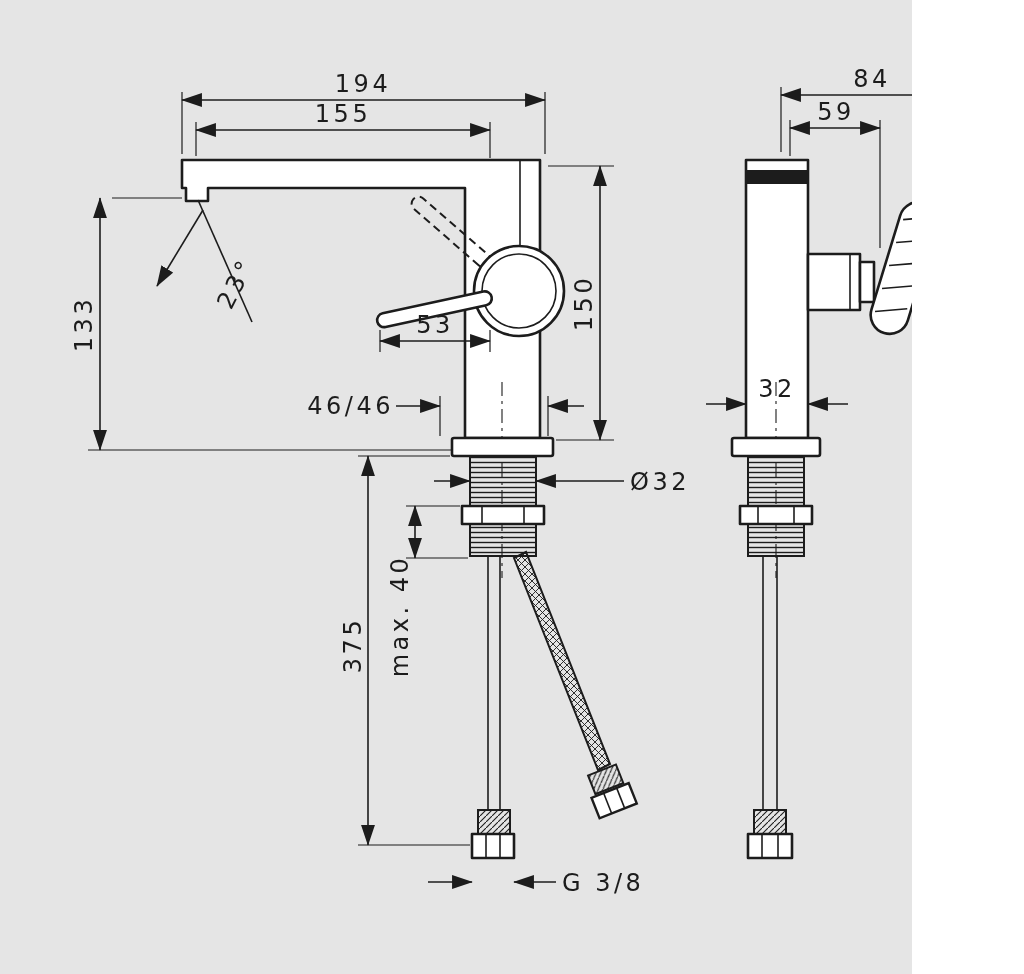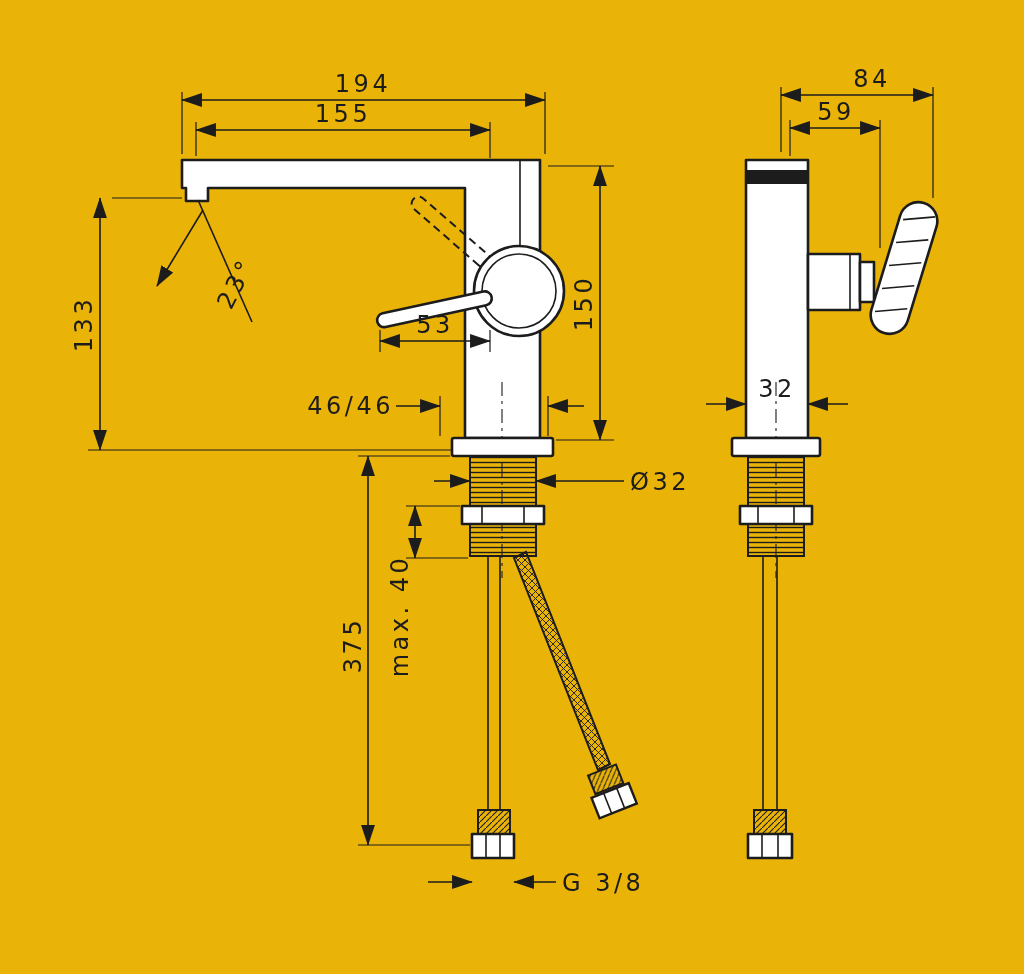--- a/index.html
+++ b/index.html
@@ -3,23 +3,23 @@
 <meta charset="utf-8">
 <style>
   html, body {
     margin: 0;
     padding: 0;
     background: #ffffff;
     font-family: "DejaVu Sans", sans-serif;
   }
   .stage {
     position: relative;
-    width: 1024px;
+    width: 912px;
     height: 974px;
-    background: #eab308;
+    background: #e5e5e5;
     overflow: hidden;
   }
   svg { display: block; }
   .dim-text {
     font-family: "DejaVu Sans", "Liberation Sans", sans-serif;
     font-size: 24px;
     letter-spacing: 3.5px;
     fill: #1c1c1c;
   }
   .outline { fill: #ffffff; stroke: #1c1c1c; stroke-width: 2.6; stroke-linejoin: round; }

